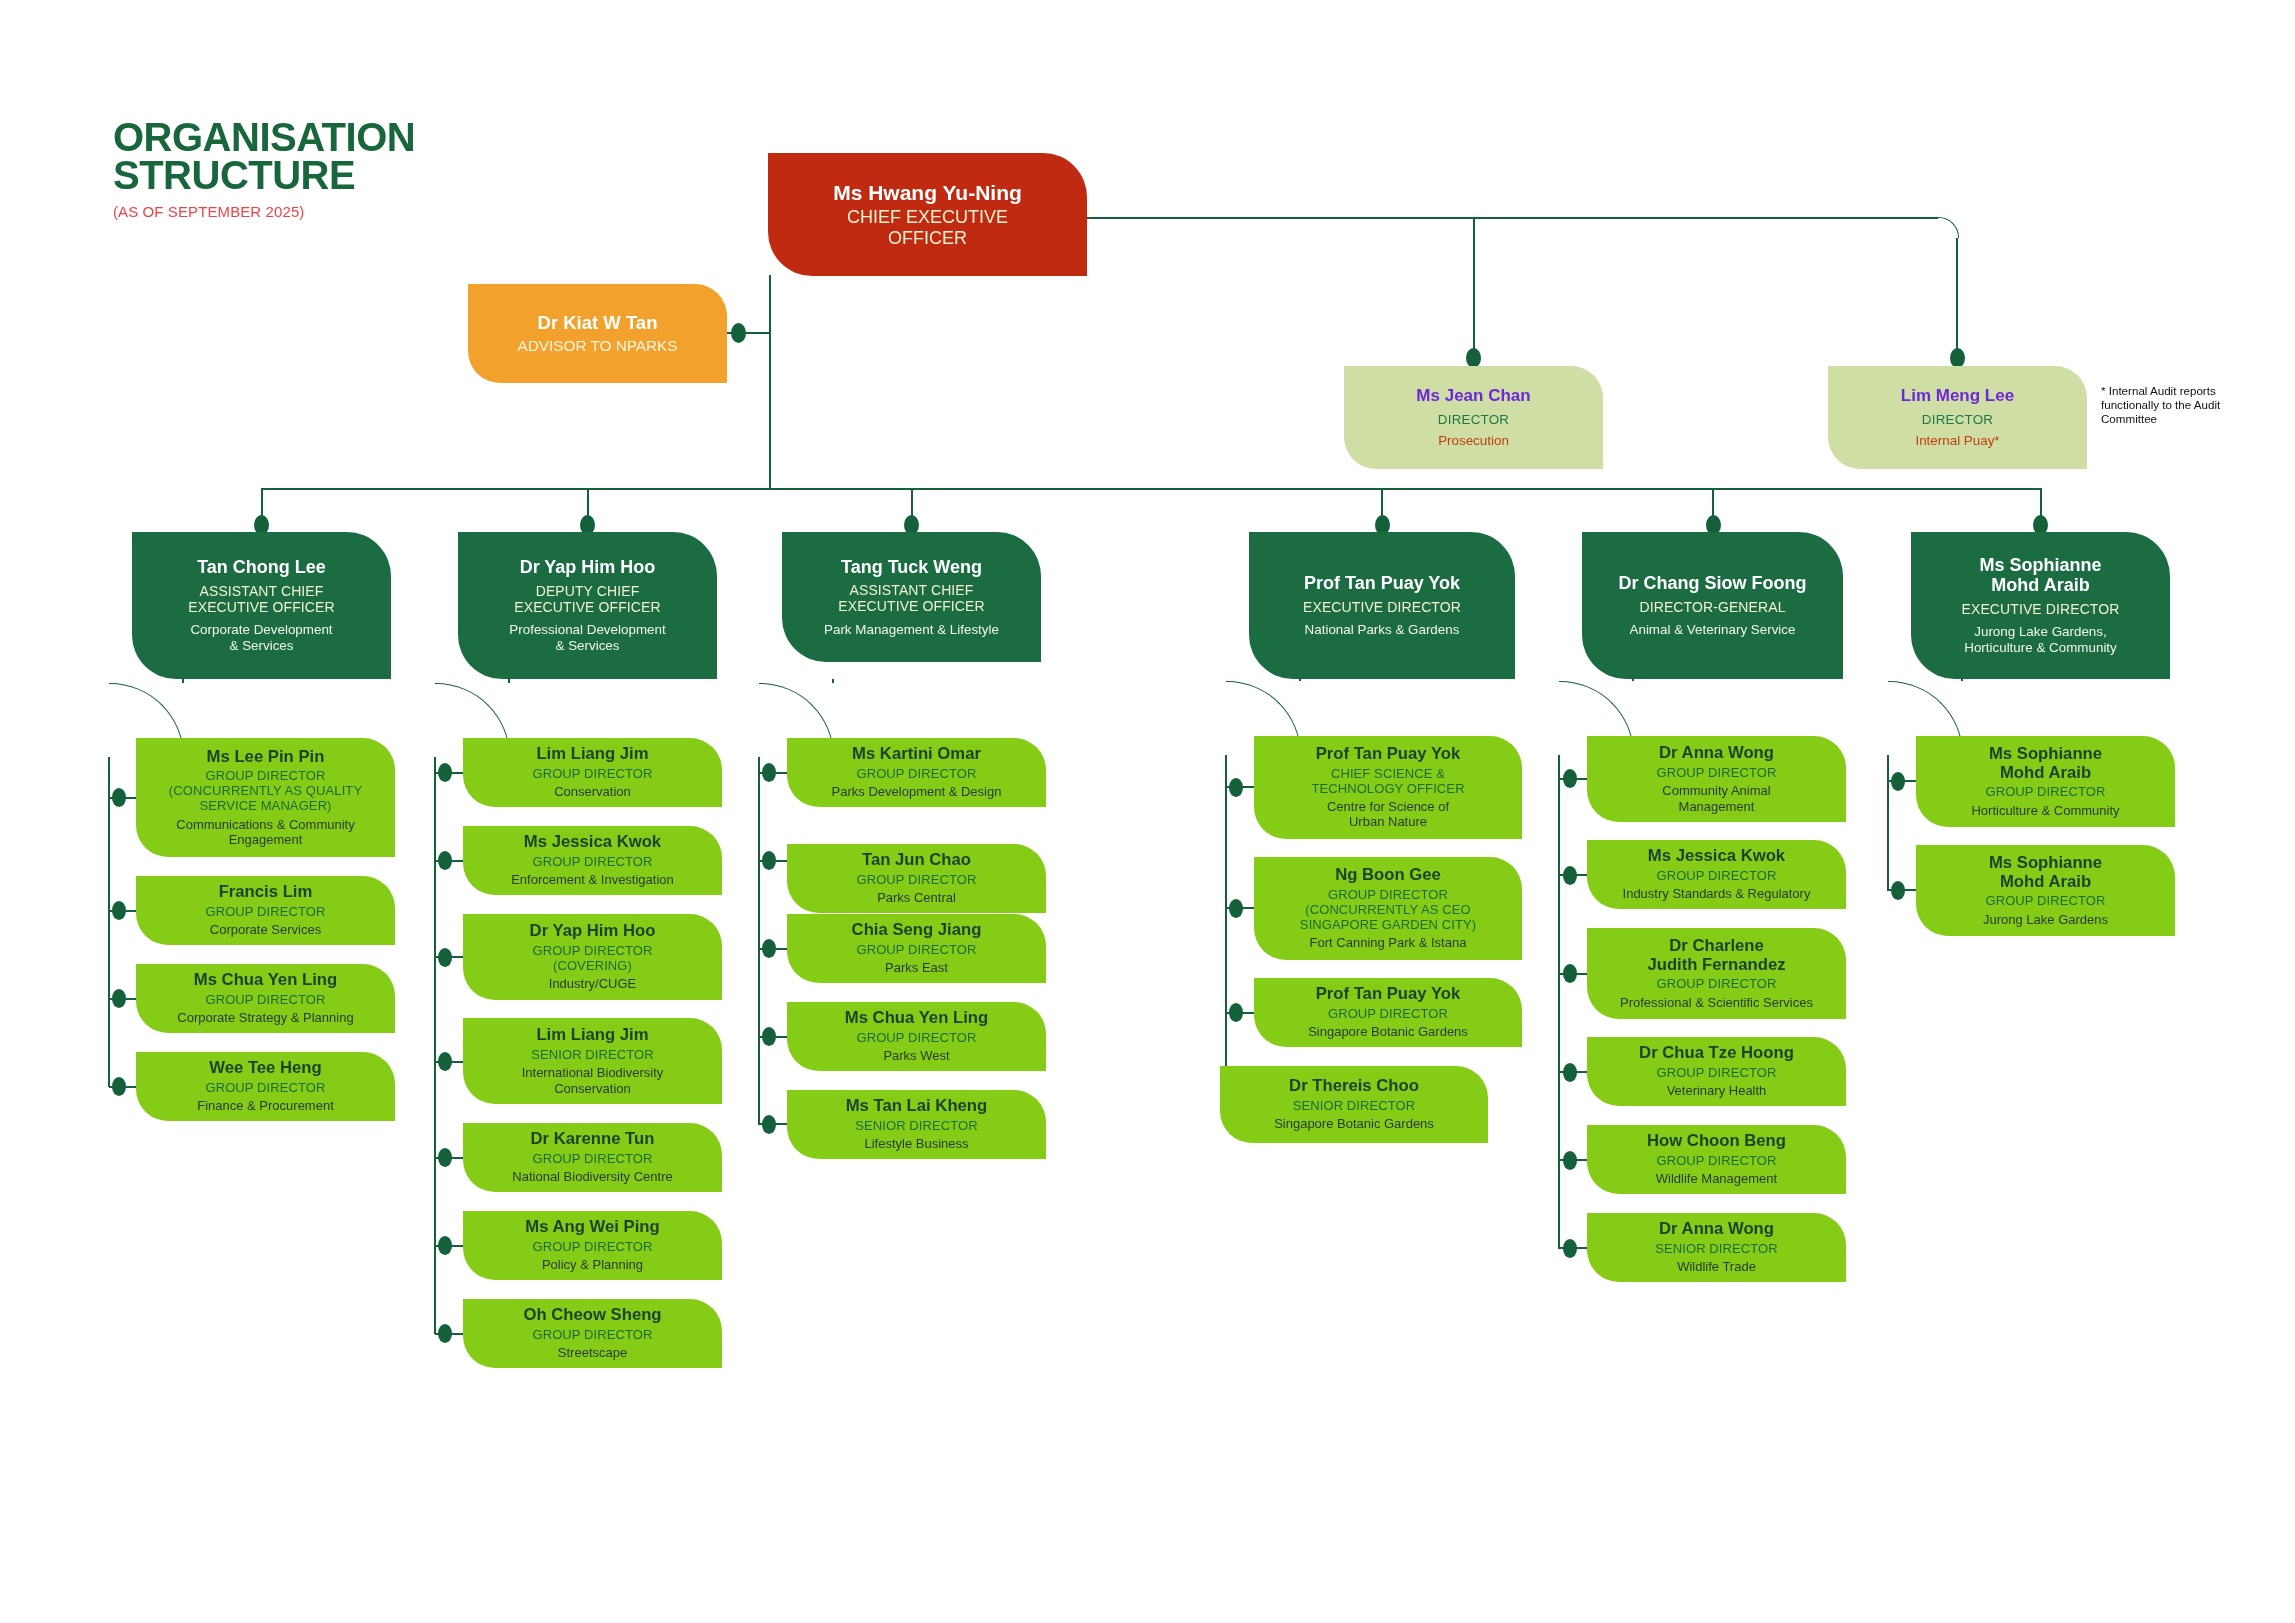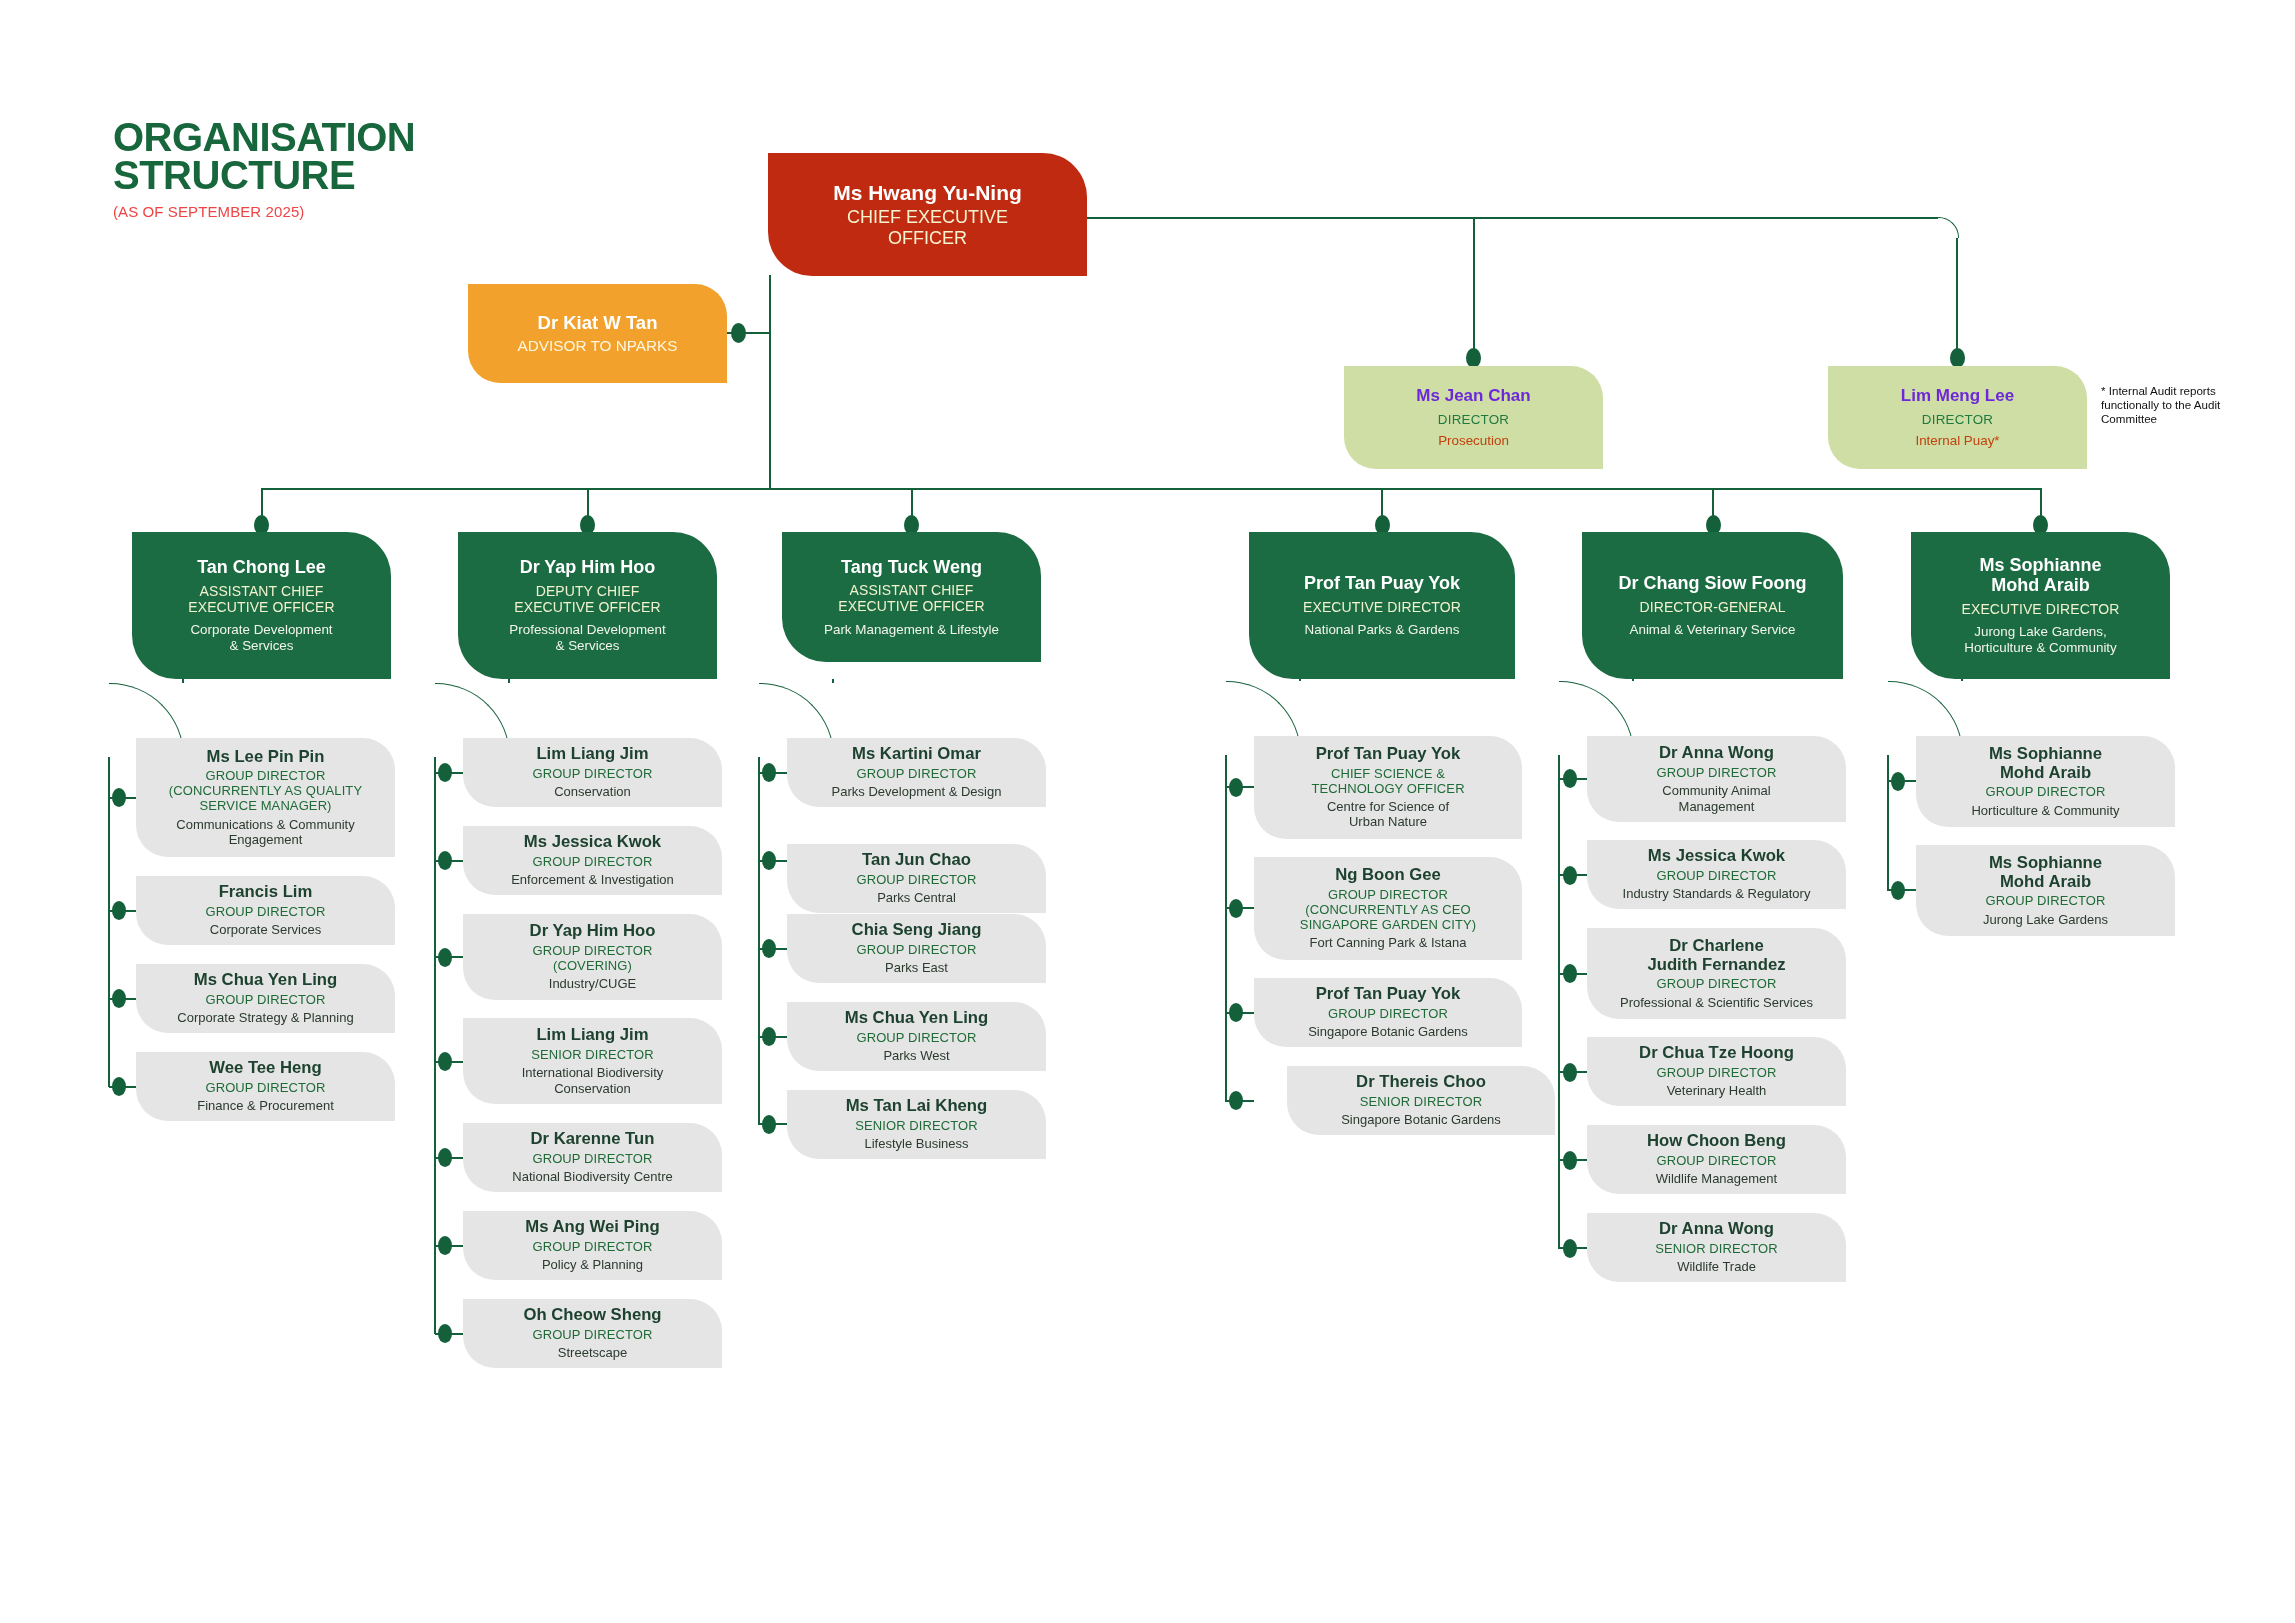--- a/index.html
+++ b/index.html
@@ -32,21 +32,21 @@
   .sage .n-role{color:#1F7A41;font-size:13.4px;margin-top:7.4px;letter-spacing:0.2px;}
   .sage .n-dept{color:#c2410c;font-size:13.4px;margin-top:5.6px;}
 
   
   .exec{background:#1B6B43;}
   .exec .n-name{color:#ffffff;font-size:18px;}
   .exec .n-role{color:#F2F3CF;font-size:14px;margin-top:6.5px;letter-spacing:0.1px;}
   .exec .n-dept{color:#F2F6EC;font-size:13.4px;margin-top:6.5px;}
 
   
-  .pale{background:#e5e5e5;justify-content:center;}
+  .pale{background:#84cc16;justify-content:center;}
   .pale .n-name{color:#1E4230;font-size:16.7px;}
   .pale .n-role{color:#1F6B37;font-size:13px;margin-top:2.8px;letter-spacing:0.1px;}
   .pale .n-dept{color:#2B3B2F;font-size:13px;margin-top:2.8px;}
 
   
   .ln{position:absolute;background:#14603A;z-index:1;}
   .lnh{height:1.9px;}
   .lnv{width:1.9px;}
   .dot{position:absolute;background:#14603A;border-radius:50%;z-index:3;}
   .corner{position:absolute;border-color:#14603A;border-style:solid;z-index:1;
@@ -261,21 +261,21 @@
       <div class="node pale leafshape-sm" style="left: 1254px; top: 857px; width: 268px; height: 103px; padding: 0px 8.3px;">
         <div class="n-name">Ng Boon Gee</div>
         <div class="n-role">GROUP DIRECTOR<br>(CONCURRENTLY AS CEO<br>SINGAPORE GARDEN CITY)</div>
         <div class="n-dept">Fort Canning Park &amp; Istana</div>
       </div>
       <div class="node pale leafshape-sm" style="left: 1254px; top: 978px; width: 268px; height: 69px; padding: 0px 8.3px;">
         <div class="n-name">Prof Tan Puay Yok</div>
         <div class="n-role">GROUP DIRECTOR</div>
         <div class="n-dept">Singapore Botanic Gardens</div>
       </div>
-      <div class="node pale leafshape-sm" style="left: 1287px; top: 1066px; width: 268px; height: 69px; padding: 0px 8.3px;">
+      <div class="node pale leafshape-sm" style="left: 1220px; top: 1066px; width: 268px; height: 77px; padding: 0px 8.3px;">
         <div class="n-name">Dr Thereis Choo</div>
         <div class="n-role">SENIOR DIRECTOR</div>
         <div class="n-dept">Singapore Botanic Gardens</div>
       </div>
       <div class="ln lnv" style="left: 1299px; top: 679px; height: 1.9px;"></div>
       <div class="corner" style="left: 1226px; top: 681px; width: 74px; height: 74px; border-width: 1.9px 1.9px 0px 0px; border-radius: 0px 74px 0px 0px;"></div>
       <div class="ln lnv" style="left: 1225px; top: 755px; height: 347px;"></div>
       <div class="ln lnh" style="left: 1226px; top: 786px; width: 28px;"></div>
       <div class="dot" style="left: 1229px; top: 778px; width: 14px; height: 19px;"></div>
       <div class="ln lnh" style="left: 1226px; top: 907px; width: 28px;"></div>

